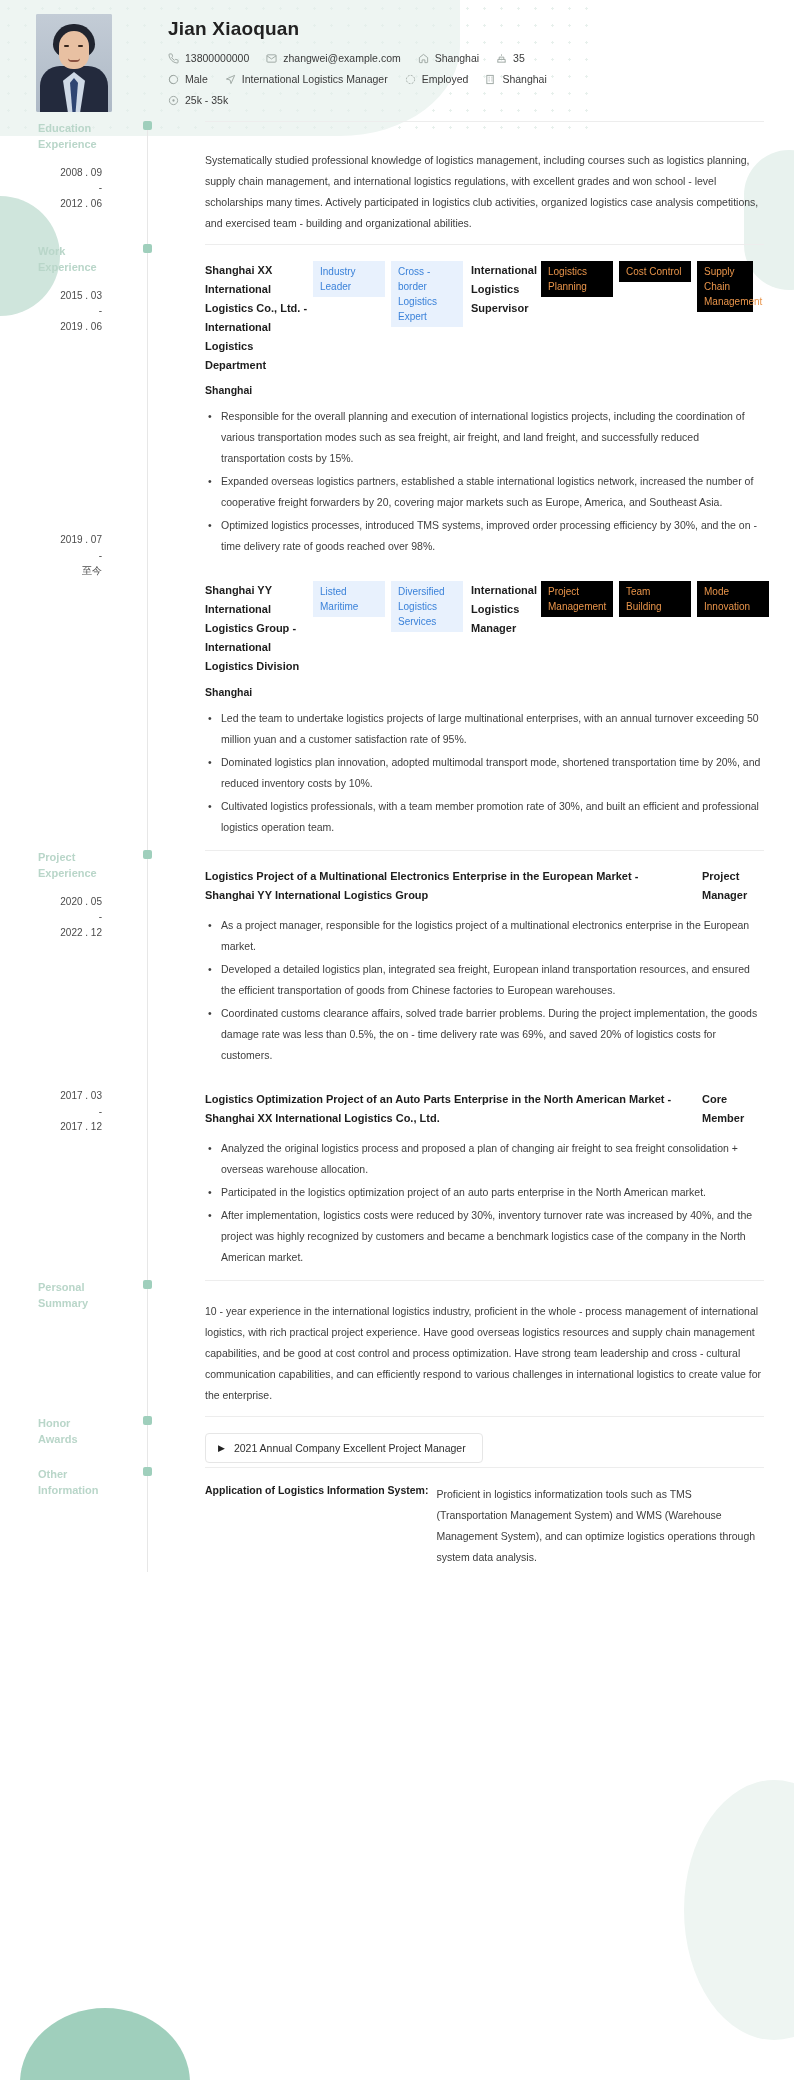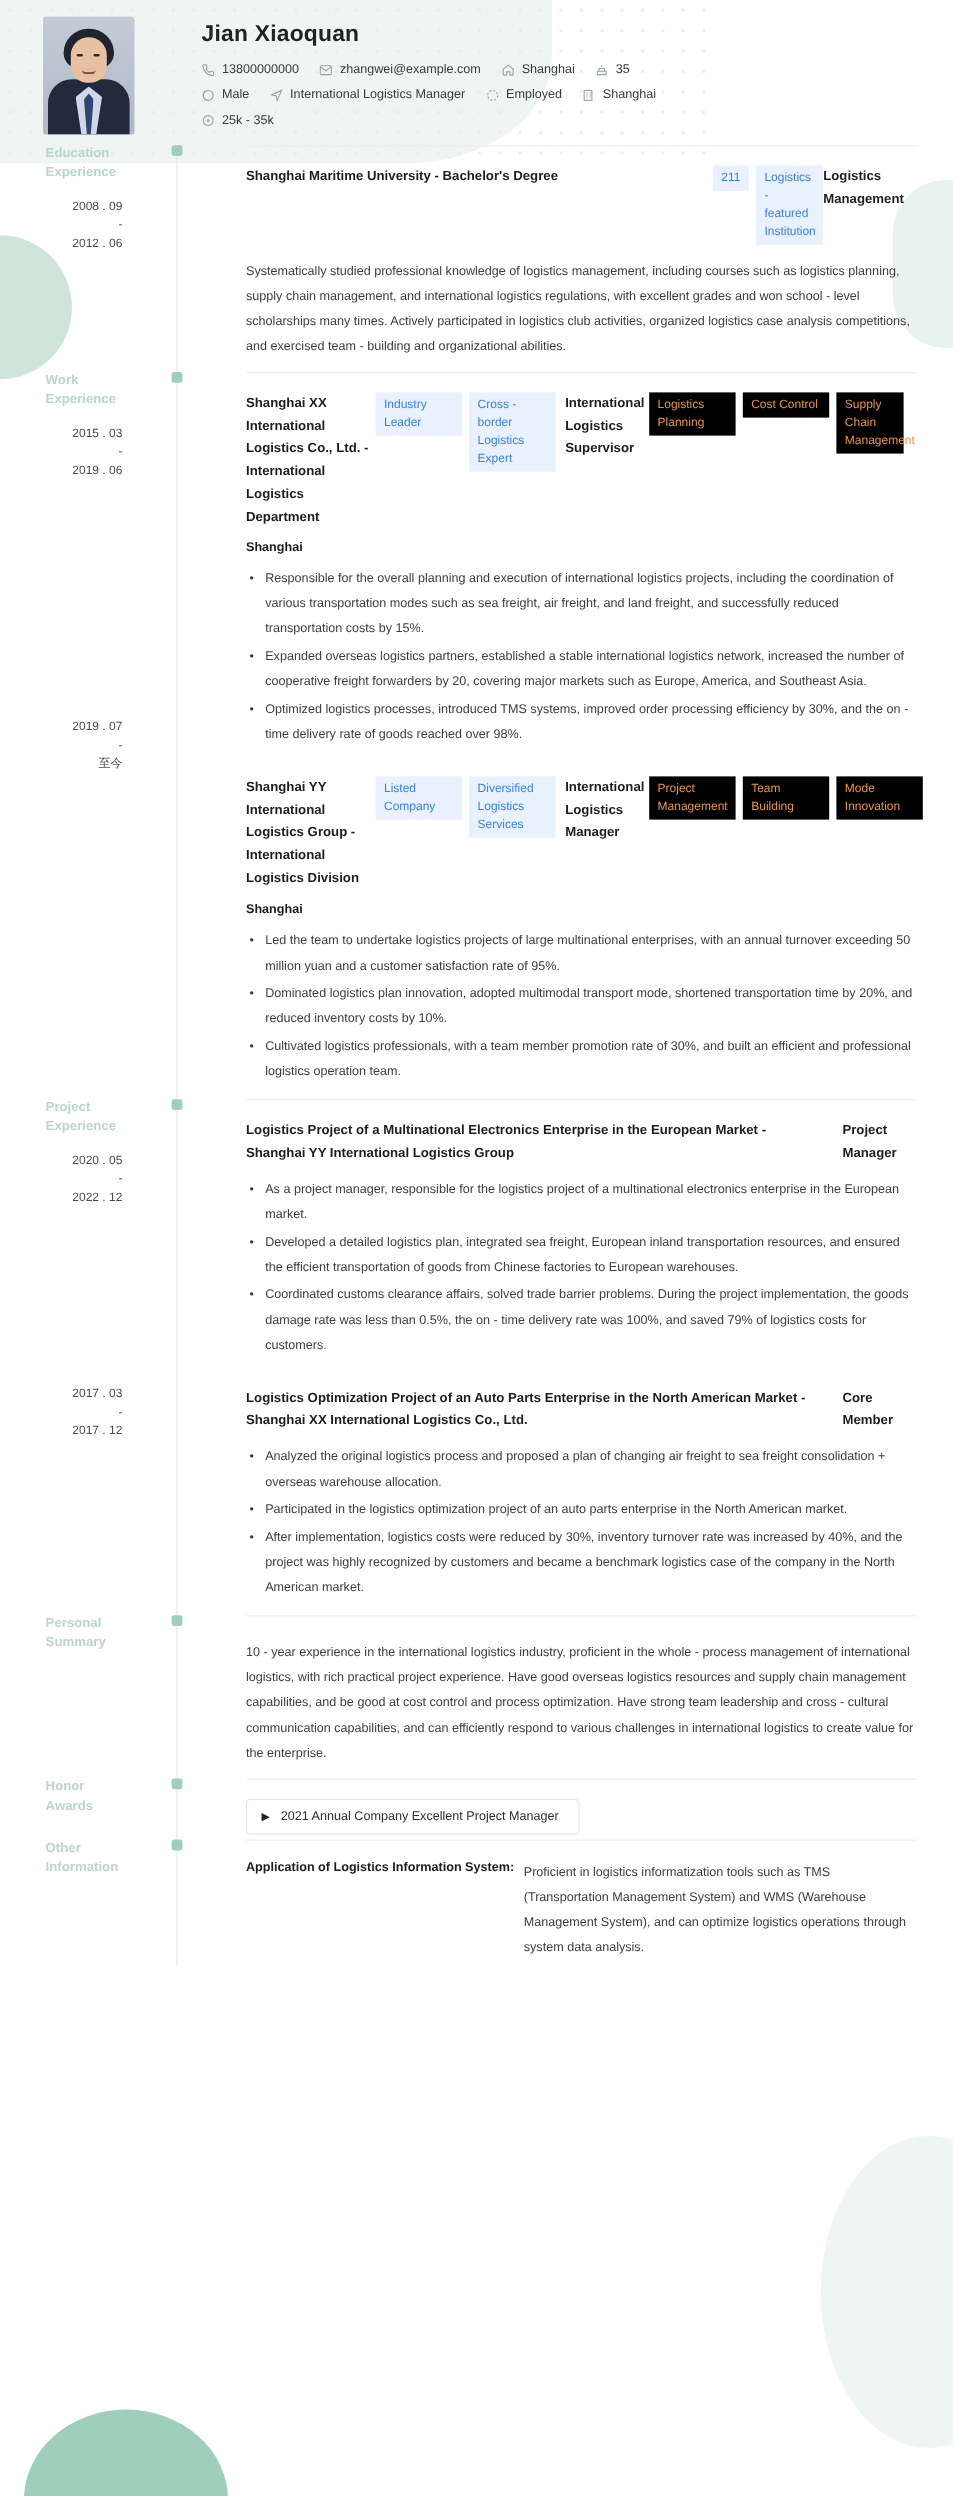--- a/index.html
+++ b/index.html
@@ -298,28 +298,20 @@
           <span class="dash">-</span>
           <span>2012 . 06</span>
         </div>
       </div>
       <div class="line-col">
           <div class="node"></div>
         </div>
       <div class="content">
         <div class="hr"></div>
         <div class="entry">
-          <div class="entry-head">
-            <div class="entry-title wide">Shanghai Maritime University - Bachelor's Degree</div>
-            <div class="tags">
-              <span class="tag blue">211</span>
-              <span class="tag blue w2">Logistics - featured Institution</span>
-            </div>
-            <div class="entry-role">Logistics Management</div>
-          </div>
           <div class="para">Systematically studied professional knowledge of logistics management, including courses such as logistics planning, supply chain management, and international logistics regulations, with excellent grades and won school - level scholarships many times. Actively participated in logistics club activities, organized logistics case analysis competitions, and exercised team - building and organizational abilities.</div>
         </div>
       </div>
     </div>
 
     <div class="section">
       <div class="rail">
         <div class="rail-title">Work Experience</div>
         <div class="dates">
           <span>2015 . 03</span>
@@ -357,21 +349,21 @@
             <li>Responsible for the overall planning and execution of international logistics projects, including the coordination of various transportation modes such as sea freight, air freight, and land freight, and successfully reduced transportation costs by 15%.</li>
             <li>Expanded overseas logistics partners, established a stable international logistics network, increased the number of cooperative freight forwarders by 20, covering major markets such as Europe, America, and Southeast Asia.</li>
             <li>Optimized logistics processes, introduced TMS systems, improved order processing efficiency by 30%, and the on - time delivery rate of goods reached over 98%.</li>
           </ul>
         </div>
 
         <div class="entry">
           <div class="entry-head">
             <div class="entry-title narrow">Shanghai YY International Logistics Group - International Logistics Division</div>
             <div class="tags">
-              <span class="tag blue w1">Listed Company</span>
+              <span class="tag blue w1">Listed Maritime</span>
               <span class="tag blue w1">Diversified Logistics Services</span>
             </div>
             <div class="entry-role" style="padding:0 8px">International Logistics Manager</div>
             <div class="tags">
               <span class="tag orange w1">Project Management</span>
               <span class="tag orange w1">Team Building</span>
               <span class="tag orange w1">Mode Innovation</span>
             </div>
           </div>
           <div class="subloc">Shanghai</div>
@@ -405,21 +397,21 @@
         <div class="hr"></div>
 
         <div class="entry">
           <div class="entry-head">
             <div class="entry-title wide">Logistics Project of a Multinational Electronics Enterprise in the European Market - Shanghai YY International Logistics Group</div>
             <div class="entry-role" style="width:62px">Project Manager</div>
           </div>
           <ul class="bullets">
             <li>As a project manager, responsible for the logistics project of a multinational electronics enterprise in the European market.</li>
             <li>Developed a detailed logistics plan, integrated sea freight, European inland transportation resources, and ensured the efficient transportation of goods from Chinese factories to European warehouses.</li>
-            <li>Coordinated customs clearance affairs, solved trade barrier problems. During the project implementation, the goods damage rate was less than 0.5%, the on - time delivery rate was 100%, and saved 79% of logistics costs for customers.</li>
+            <li>Coordinated customs clearance affairs, solved trade barrier problems. During the project implementation, the goods damage rate was less than 0.5%, the on - time delivery rate was 69%, and saved 20% of logistics costs for customers.</li>
           </ul>
         </div>
 
         <div class="entry">
           <div class="entry-head">
             <div class="entry-title wide">Logistics Optimization Project of an Auto Parts Enterprise in the North American Market - Shanghai XX International Logistics Co., Ltd.</div>
             <div class="entry-role" style="width:62px">Core Member</div>
           </div>
           <ul class="bullets">
             <li>Analyzed the original logistics process and proposed a plan of changing air freight to sea freight consolidation + overseas warehouse allocation.</li>

